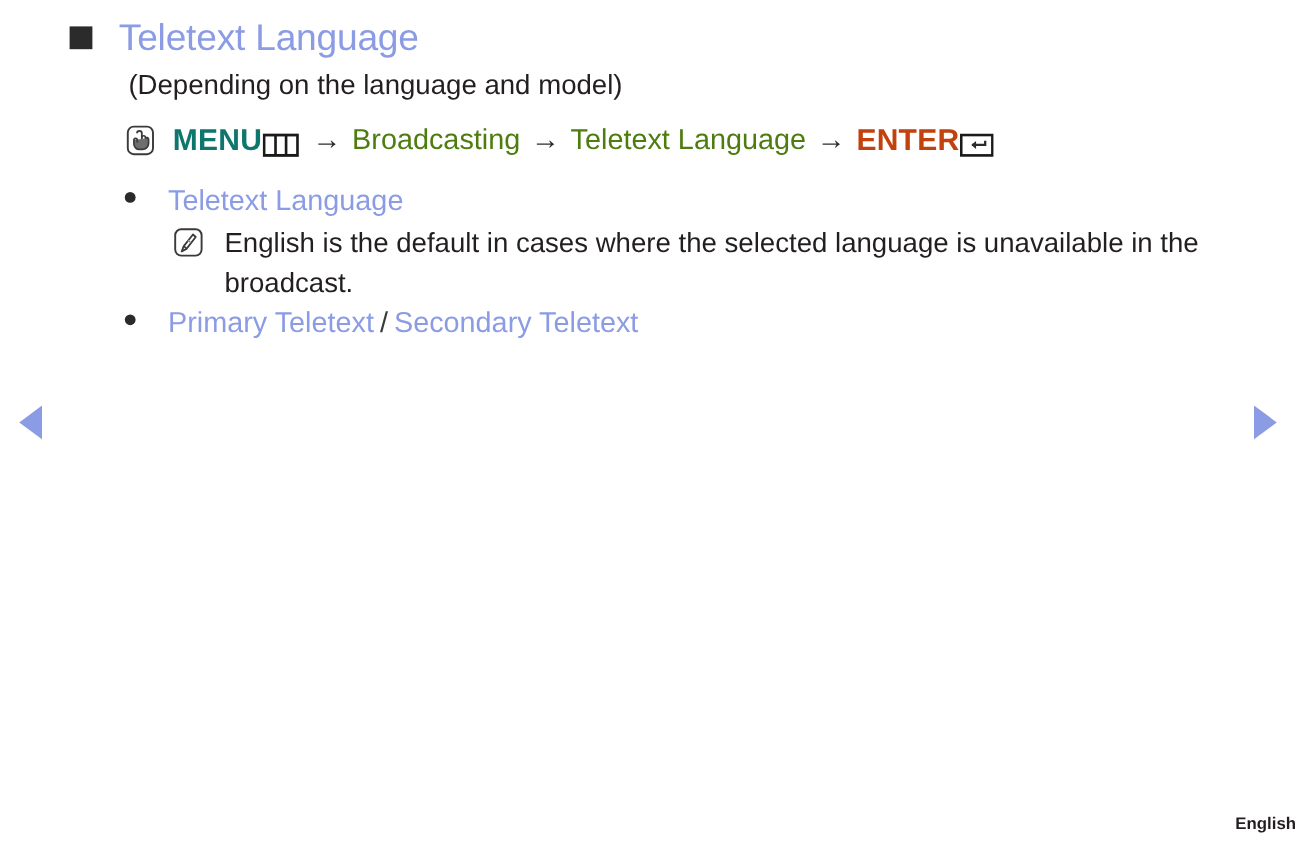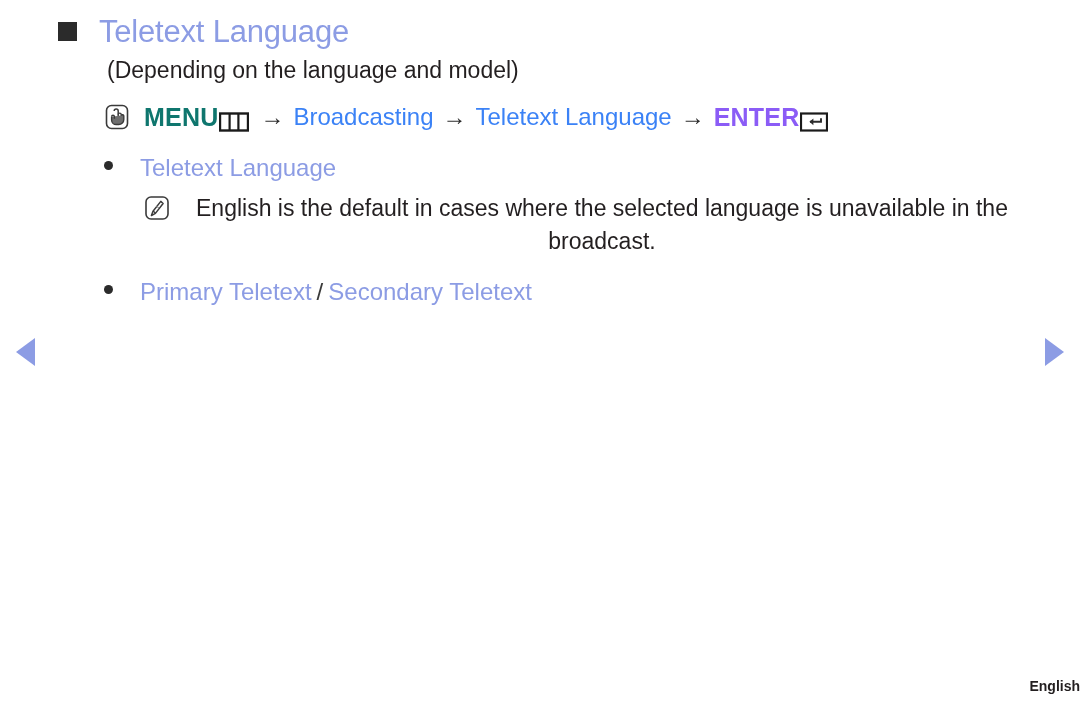--- a/index.html
+++ b/index.html
@@ -88,45 +88,45 @@
     margin-right: 2px;
     position: relative;
     top: 1px;
   }
   .arrow-sep {
     color: #2b2b2b;
     margin: 0 9px;
     font-size: 24px;
   }
   .path-link {
-    color: #3b82f6;
+    color: #4d7c0f;
     font-size: 24px;
   }
   .enter-word {
     font-weight: bold;
     font-size: 25px;
-    color: #8b5cf6;
+    color: #c2410c;
     letter-spacing: 0.2px;
   }
   .icon-enterkey {
     width: 28px;
     height: 20px;
     flex: 0 0 auto;
     margin-left: 1px;
     position: relative;
     top: 1px;
   }
 
   
   .option-block {
     position: absolute;
     left: 104px;
   }
   .option-block.first { top: 152px; }
-  .option-block.second { top: 276px; }
+  .option-block.second { top: 254px; }
 
   .option-head {
     display: flex;
     align-items: baseline;
     font-size: 24px;
     line-height: 32px;
     white-space: nowrap;
   }
   .dot-bullet {
     width: 9px;
@@ -142,23 +142,22 @@
     color: #8c9ce4;
   }
   .slash-sep {
     color: #3a3a3a;
     margin: 0 5px;
   }
 
   .note-row {
     display: flex;
     align-items: flex-start;
-    margin-top: 8px;
+    margin-top: 2px;
     margin-left: 40px;
-    text-align: center;
   }
   .icon-note {
     width: 26px;
     height: 26px;
     flex: 0 0 auto;
     margin-right: 17px;
     margin-top: 3px;
   }
   .note-text {
     font-size: 23px;

